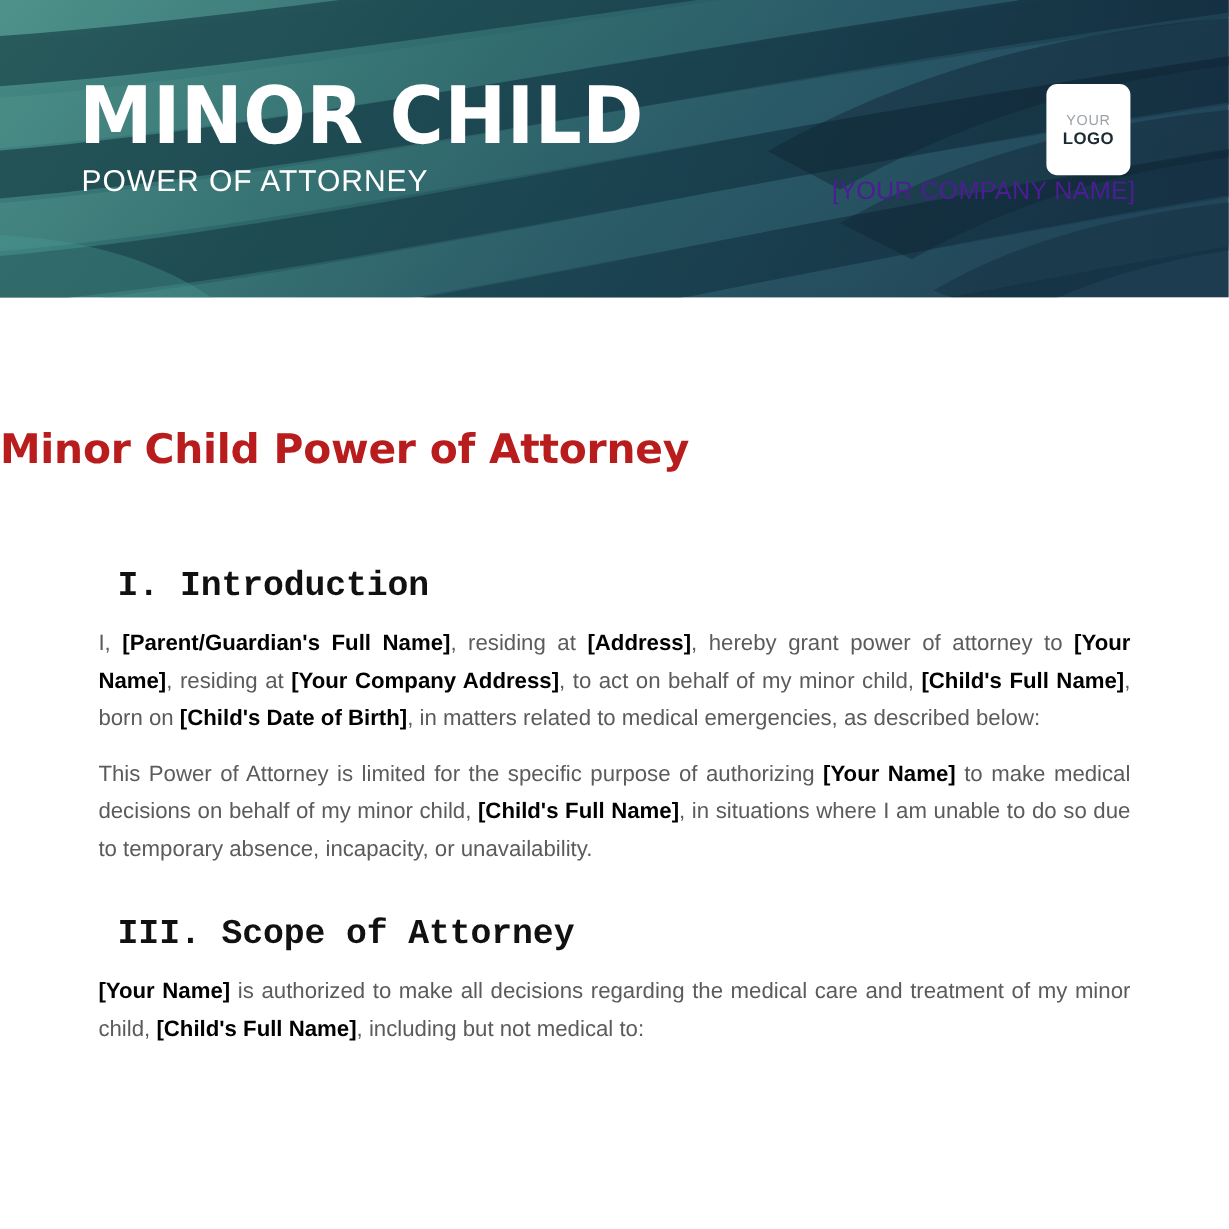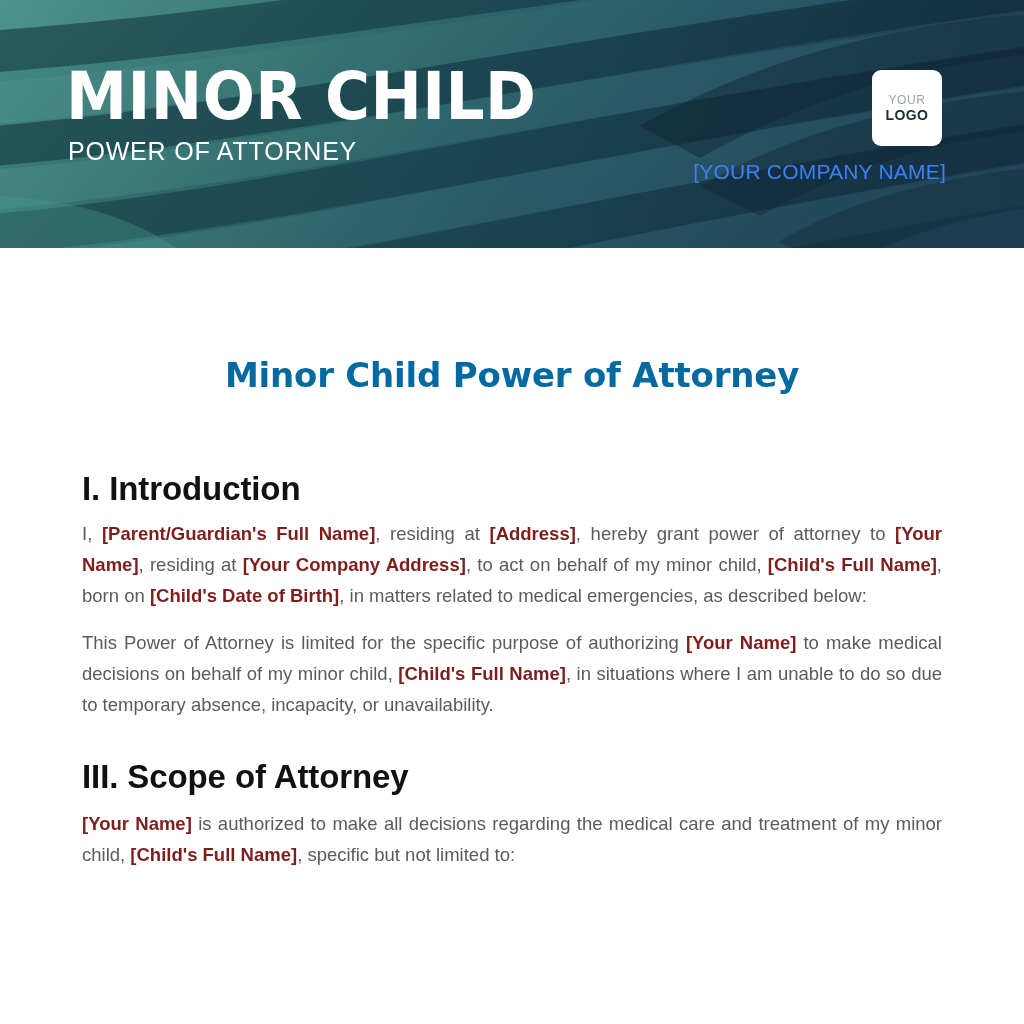--- a/index.html
+++ b/index.html
@@ -92,66 +92,65 @@
     line-height: 16px;
   }
 
   #company-name {
     position: absolute;
     right: 78px;
     top: 148px;
     font-family: "Liberation Sans", sans-serif;
     font-size: 21px;
     letter-spacing: 0.2px;
-    color: #3b82f6;
+    color: #4c1d95;
     white-space: nowrap;
     z-index: 5;
-    margin-top: 12px;
   }
 
   
   #doc-body {
     position: absolute;
     left: 0;
     top: 248px;
     width: 1024px;
   }
   #doc-title {
-    text-align: center;
+    text-align: left;
     font-family: "DejaVu Sans", sans-serif;
     font-weight: 700;
     font-size: 34px;
     line-height: 40px;
-    color: #0369a1;
+    color: #b91c1c;
     margin: 0;
     padding-top: 107px;
     letter-spacing: -0.2px;
   }
   .section {
     padding: 0 82px 0 82px;
   }
   .section-heading {
-    font-family: Liberation Sans, sans-serif;
-    font-weight: 700;
-    font-size: 33px;
+    font-family: Liberation Mono, monospace;
+    font-weight: 700;
+    font-size: 29px;
     line-height: 30px;
     color: #111111;
-    margin: 0;
+    margin: 16px;
     letter-spacing: -0.1px;
   }
   .section-body {
     font-family: "Liberation Sans", sans-serif;
     font-size: 18.5px;
     line-height: 31px;
     color: #5b5b5b;
     text-align: justify;
     margin: 0;
   }
   .section-body b {
-    color: #7f1d1d;
+    color: #000000;
     font-weight: 700;
   }
   #sec-intro-heading { margin-top: 79px; }
   #sec-intro-body    { margin-top: 14px; }
   #sec-purpose-heading { margin-top: 40px; }
   #sec-purpose-body    { margin-top: 16px; }
   #sec-scope-heading   { margin-top: 42px; }
   #sec-scope-body      { margin-top: 16px; }
 </style>
 </head>
@@ -243,16 +242,16 @@
     <h2 class="section-heading" id="sec-intro-heading">I. Introduction</h2>
     <p class="section-body" id="sec-intro-body"><span>I, </span><b>[Parent/Guardian's Full Name]</b><span>, residing at </span><b>[Address]</b><span>, hereby grant power of attorney to </span><b>[Your Name]</b><span>, residing at </span><b>[Your Company Address]</b><span>, to act on behalf of my minor child, </span><b>[Child's Full Name]</b><span>, born on </span><b>[Child's Date of Birth]</b><span>, in matters related to medical emergencies, as described below:</span></p>
   </div>
 
   <div class="section">
     <p class="section-body" id="sec-purpose-body"><span>This Power of Attorney is limited for the specific purpose of authorizing </span><b>[Your Name]</b><span> to make medical decisions on behalf of my minor child, </span><b>[Child's Full Name]</b><span>, in situations where I am unable to do so due to temporary absence, incapacity, or unavailability.</span></p>
   </div>
 
   <div class="section">
     <h2 class="section-heading" id="sec-scope-heading">III. Scope of Attorney</h2>
-    <p class="section-body" id="sec-scope-body"><b>[Your Name]</b><span> is authorized to make all decisions regarding the medical care and treatment of my minor child, </span><b>[Child's Full Name]</b><span>, specific but not limited to:</span></p>
+    <p class="section-body" id="sec-scope-body"><b>[Your Name]</b><span> is authorized to make all decisions regarding the medical care and treatment of my minor child, </span><b>[Child's Full Name]</b><span>, including but not medical to:</span></p>
   </div>
 
 </div>
 
 </body></html>

